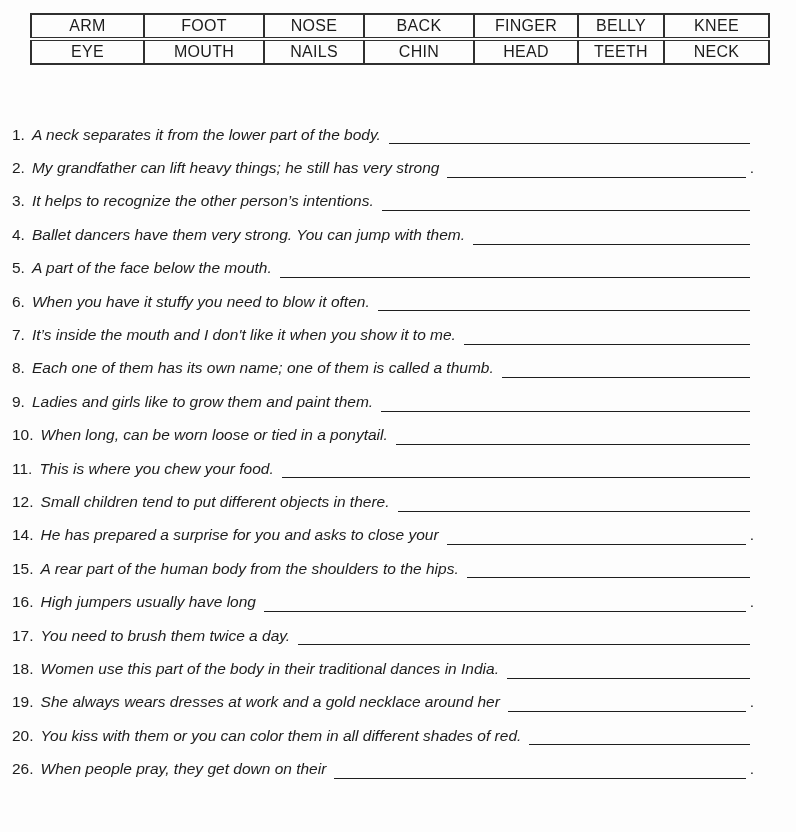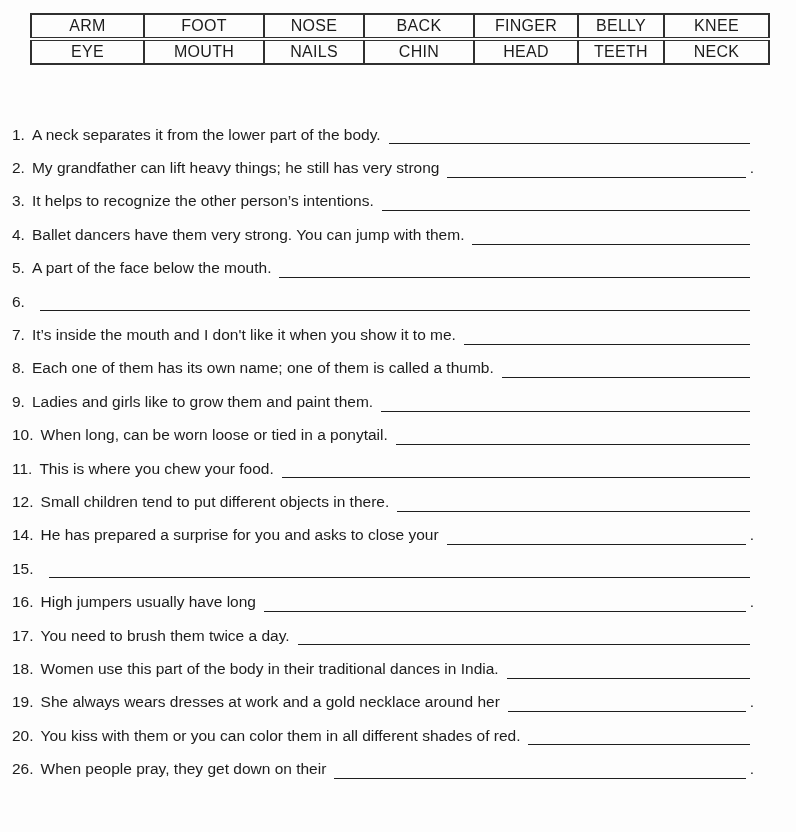--- a/index.html
+++ b/index.html
@@ -57,20 +57,21 @@
     align-items: center;
     font-size: 15.5px;
     white-space: nowrap;
   }
   .qnum {
     margin-right: 7px;
     flex: 0 0 auto;
   }
   .qtext {
     flex: 0 0 auto;
+    font-style: italic;
   }
   .blank {
     flex: 1 1 auto;
     margin-left: 8px;
     align-self: flex-end;
     margin-bottom: 7px;
     border-bottom: 1.6px solid #1e1e1e;
     min-width: 40px;
     height: 0;
   }
@@ -142,20 +143,21 @@
       <span class="qsuffix"></span>
     </li>
     <li>
       <span class="qnum">5.</span>
       <span class="qtext">A part of the face below the mouth.</span>
       <span class="blank"></span>
       <span class="qsuffix"></span>
     </li>
     <li>
       <span class="qnum">6.</span>
+      <span class="qtext">When you have it stuffy you need to blow it often.</span>
       <span class="blank"></span>
       <span class="qsuffix"></span>
     </li>
     <li>
       <span class="qnum">7.</span>
       <span class="qtext">It’s inside the mouth and I don't like it when you show it to me.</span>
       <span class="blank"></span>
       <span class="qsuffix"></span>
     </li>
     <li>
@@ -189,20 +191,21 @@
       <span class="qsuffix"></span>
     </li>
     <li>
       <span class="qnum">14.</span>
       <span class="qtext">He has prepared a surprise for you and asks to close your</span>
       <span class="blank"></span>
       <span class="qsuffix">.</span>
     </li>
     <li>
       <span class="qnum">15.</span>
+      <span class="qtext">A rear part of the human body from the shoulders to the hips.</span>
       <span class="blank"></span>
       <span class="qsuffix"></span>
     </li>
     <li>
       <span class="qnum">16.</span>
       <span class="qtext">High jumpers usually have long</span>
       <span class="blank"></span>
       <span class="qsuffix">.</span>
     </li>
     <li>

